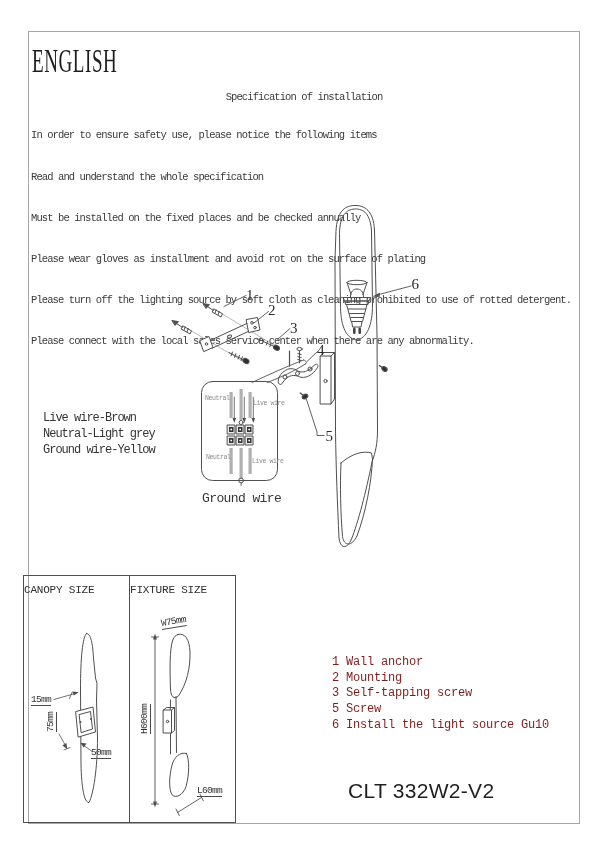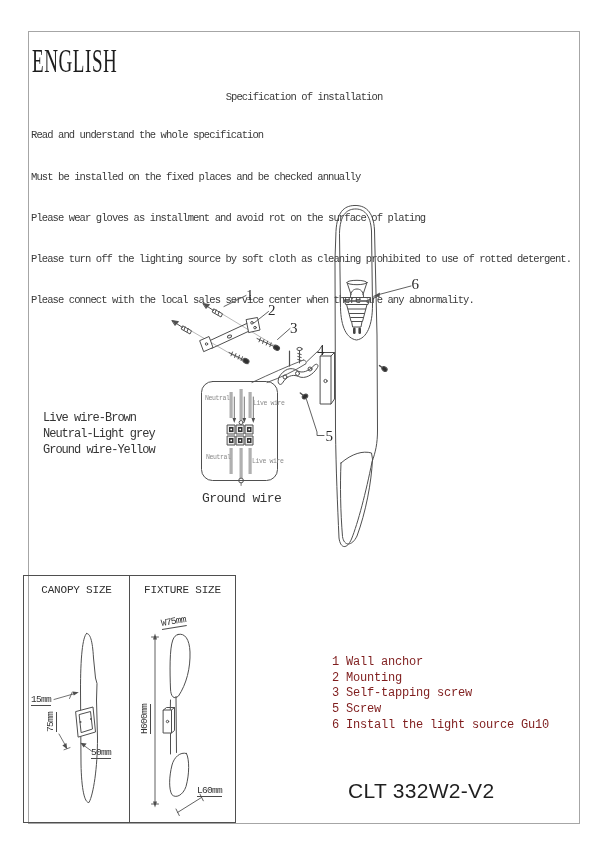--- a/index.html
+++ b/index.html
@@ -14,33 +14,34 @@
   .legend{left:43px;top:411px;font-size:12px;letter-spacing:-1px;line-height:15.8px;color:#353535}
   .ground-cap{left:202px;top:491px;font-size:13px;letter-spacing:-.6px;color:#353535}
   .wire-label{position:absolute;font-size:6.5px;letter-spacing:-.4px;color:#8a8a8a;white-space:nowrap}
   .callout{position:absolute;font-family:"Liberation Serif","DejaVu Serif",serif;font-size:15px;color:#2c2c2c}
   .dim{position:absolute;font-size:9.5px;letter-spacing:-.7px;color:#333;white-space:nowrap}
   .u{border-bottom:1px solid #4a4a4a}
   .rot90{transform:rotate(-90deg)}
   .panel{position:absolute;top:575px;height:248px;border:1px solid #4f4f4f;background:transparent;box-sizing:border-box}
   .panel-canopy{left:23px;width:107px}
   .panel-fixture{left:129px;width:107px}
-  .panel-title{position:absolute;top:8px;left:0;width:100%;text-align:center;font-size:11px;letter-spacing:-.2px;color:#2e2e2e}
+  .panel-title{position:absolute;top:8px;left:0;width:100%;text-align:left;font-size:11px;letter-spacing:-.2px;color:#2e2e2e}
   .parts{left:332px;top:655px;font-size:12px;letter-spacing:-.2px;line-height:15.7px;color:#7f1d1d}
   .model{left:348px;top:779px;font-family:"Liberation Sans","DejaVu Sans",sans-serif;
          font-size:21px;font-weight:400;letter-spacing:.3px;color:#1f1f1f}
 </style>
 </head>
 <body>
 
 <div class="abs frame"></div>
 
 <div class="abs title">ENGLISH</div>
 <div class="abs spec-head">Specification of installation</div>
 <div class="abs spec">
+  <div>In order to ensure safety use, please notice the following items</div>
   <div>Read and understand the whole specification</div>
   <div>Must be installed on the fixed places and be checked annually</div>
   <div>Please wear gloves as installment and avoid rot on the surface of plating</div>
   <div>Please turn off the lighting source by soft cloth as cleaning prohibited to use of rotted detergent.</div>
   <div>Please connect with the local sales service center when there are any abnormality.</div>
 </div>
 
 <svg class="abs" style="left:0;top:0" width="600" height="857" viewBox="0 0 600 857">
   <g stroke="#4f4f4f" stroke-width="1" fill="none" stroke-linejoin="round" stroke-linecap="round">
 

